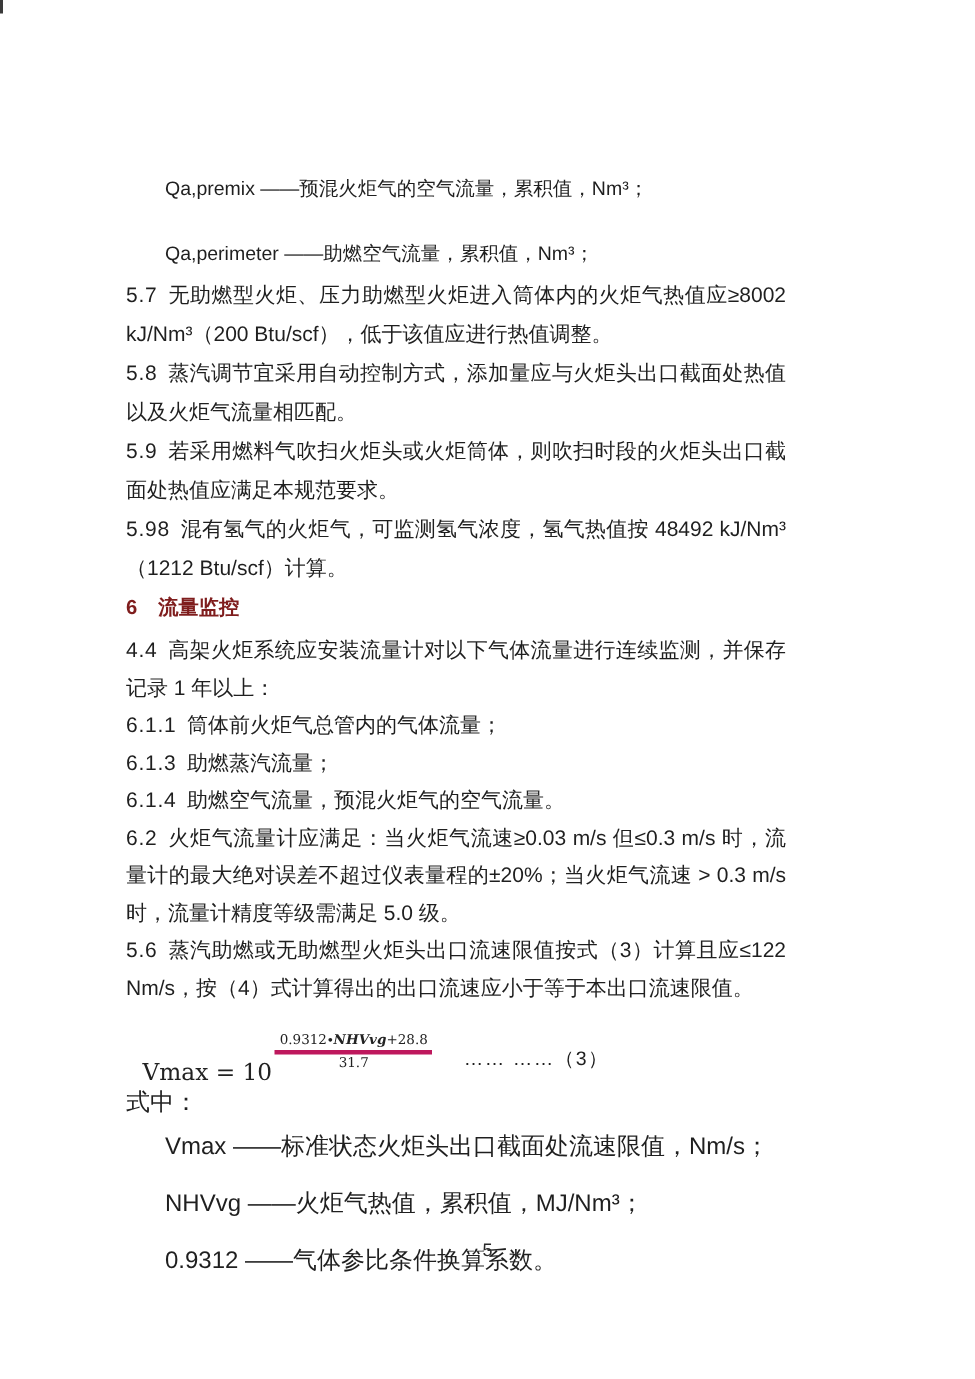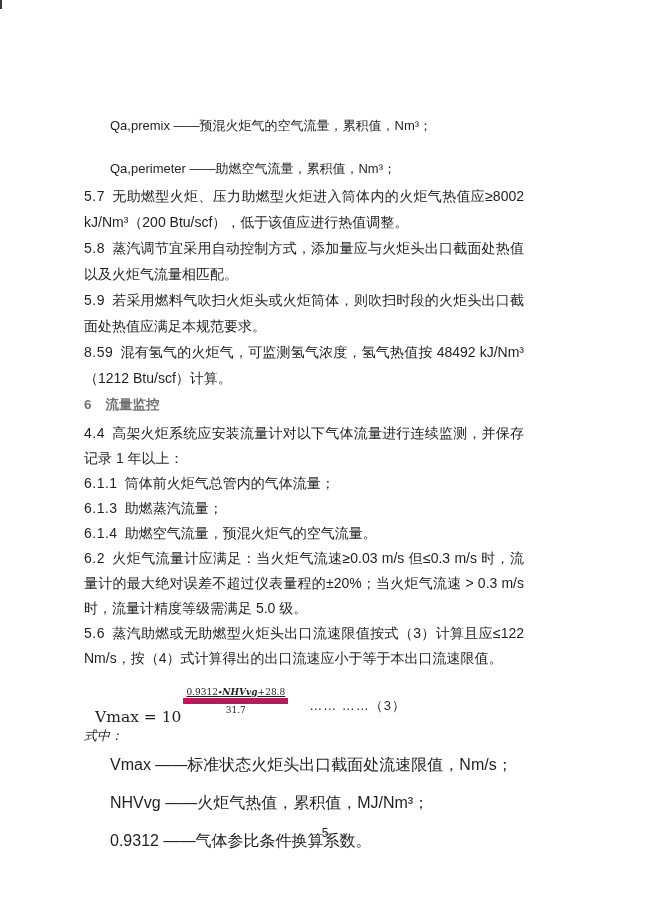--- a/index.html
+++ b/index.html
@@ -47,21 +47,21 @@
   }
   .lh26 { line-height: 26px; }
   .lh25 { line-height: 25px; }
   .cnum { margin-right: 7px; letter-spacing: 0.5px; }
   
   .section {
     margin: 4px 0 6px 0;
     font-size: 13.5px;
     font-weight: 700;
     line-height: 20px;
-    color: #737373;
+    color: #7f1d1d;
   }
   .section .snum { margin-right: 14px; }
   
   .formula-row {
     display: flex;
     align-items: center;
     height: 34px;
     margin: 18px 0 0 11px;
   }
   .fx {
@@ -71,35 +71,34 @@
     white-space: nowrap;
   }
   .frac {
     display: inline-block;
     vertical-align: 8px;
     text-align: center;
     font-size: 9px;
     line-height: 1.2;
     margin-left: 2px;
   }
-  .fnum { display: block; border-bottom: 6px solid #be185d; padding: 0 3px 1px 3px; white-space: nowrap; text-decoration: underline; }
+  .fnum { display: block; border-bottom: 3px solid #be185d; padding: 0 3px 1px 3px; white-space: nowrap; }
   .fvar { font-style: italic; font-weight: 600; }
   .fden { display: block; padding-top: 1px; }
   .eq-dots {
     margin-left: auto;
     margin-right: 118px;
     font-size: 13px;
     letter-spacing: 1px;
     white-space: nowrap;
   }
   .where {
     margin: 4px 0 0 0;
-    font-size: 13px;
+    font-size: 16px;
     line-height: 18px;
-    font-style: italic;
   }
   
   .defs-bottom { margin-left: 26px; margin-top: 10px; }
   .defs-bottom .def-line {
     margin: 0 0 18px 0;
     font-size: 16px;
     line-height: 20px;
     white-space: nowrap;
   }
   .page-number {
@@ -119,21 +118,21 @@
   <div class="edge-speck"></div>
 
   <div class="defs-top">
     <p class="def-line">Qa,premix ——预混火炬气的空气流量，累积值，Nm³；</p>
     <p class="def-line">Qa,perimeter ——助燃空气流量，累积值，Nm³；</p>
   </div>
 
   <p class="clause lh26"><span class="cnum">5.7</span><span>无助燃型火炬、压力助燃型火炬进入筒体内的火炬气热值应≥8002 kJ/Nm³（200 Btu/scf），低于该值应进行热值调整。</span></p>
   <p class="clause lh26"><span class="cnum">5.8</span><span>蒸汽调节宜采用自动控制方式，添加量应与火炬头出口截面处热值以及火炬气流量相匹配。</span></p>
   <p class="clause lh26"><span class="cnum">5.9</span><span>若采用燃料气吹扫火炬头或火炬筒体，则吹扫时段的火炬头出口截面处热值应满足本规范要求。</span></p>
-  <p class="clause lh26"><span class="cnum">8.59</span><span>混有氢气的火炬气，可监测氢气浓度，氢气热值按 48492 kJ/Nm³（1212 Btu/scf）计算。</span></p>
+  <p class="clause lh26"><span class="cnum">5.98</span><span>混有氢气的火炬气，可监测氢气浓度，氢气热值按 48492 kJ/Nm³（1212 Btu/scf）计算。</span></p>
 
   <h2 class="section"><span class="snum">6</span><span>流量监控</span></h2>
 
   <p class="clause lh25"><span class="cnum">4.4</span><span>高架火炬系统应安装流量计对以下气体流量进行连续监测，并保存记录 1 年以上：</span></p>
   <p class="clause lh25"><span class="cnum">6.1.1</span><span>筒体前火炬气总管内的气体流量；</span></p>
   <p class="clause lh25"><span class="cnum">6.1.3</span><span>助燃蒸汽流量；</span></p>
   <p class="clause lh25"><span class="cnum">6.1.4</span><span>助燃空气流量，预混火炬气的空气流量。</span></p>
   <p class="clause lh25"><span class="cnum">6.2</span><span>火炬气流量计应满足：当火炬气流速≥0.03 m/s 但≤0.3 m/s 时，流量计的最大绝对误差不超过仪表量程的±20%；当火炬气流速 &gt; 0.3 m/s 时，流量计精度等级需满足 5.0 级。</span></p>
   <p class="clause lh25"><span class="cnum">5.6</span><span>蒸汽助燃或无助燃型火炬头出口流速限值按式（3）计算且应≤122 Nm/s，按（4）式计算得出的出口流速应小于等于本出口流速限值。</span></p>
 

